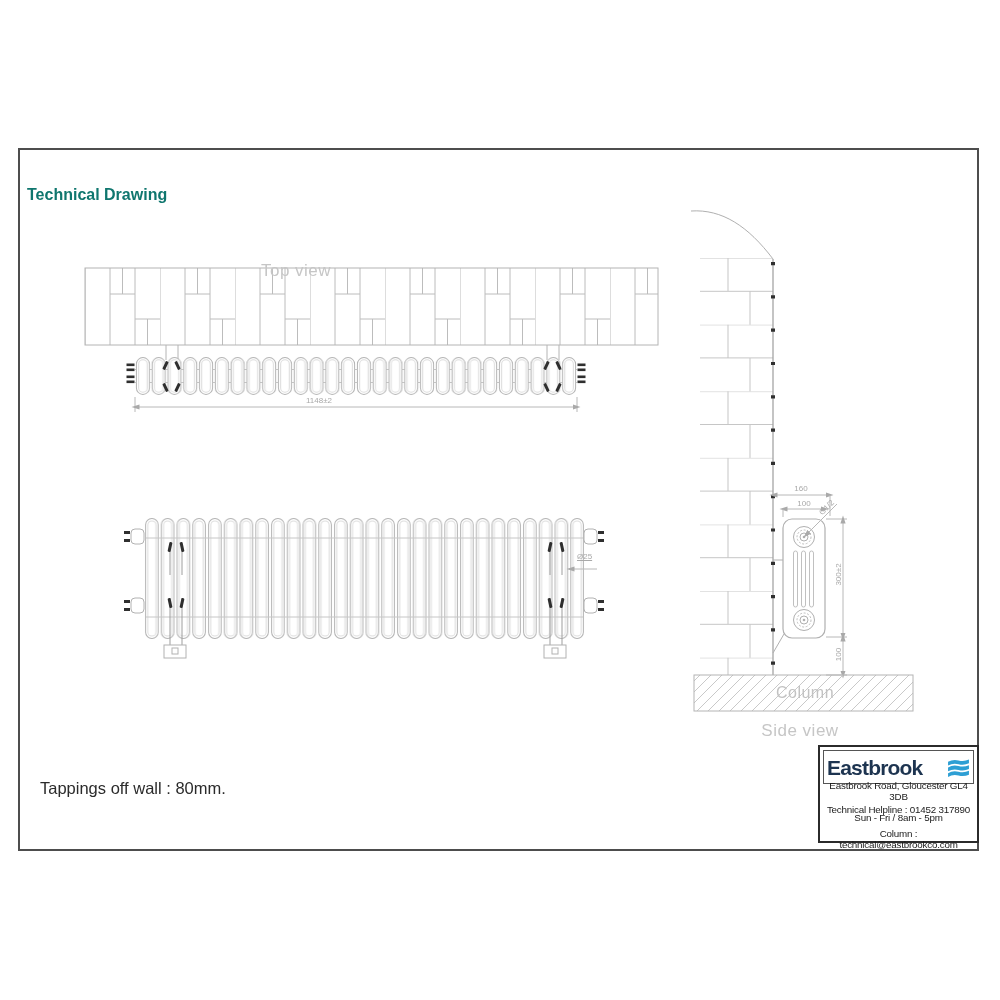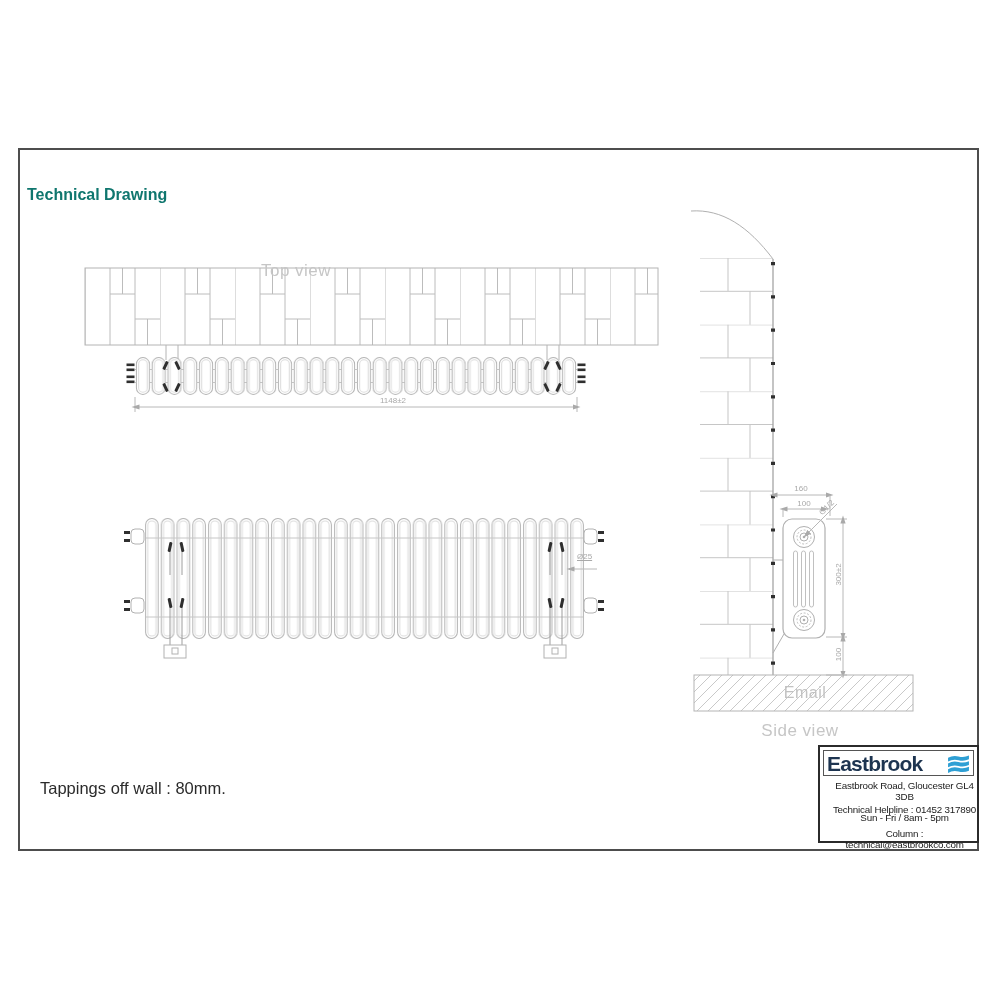--- a/index.html
+++ b/index.html
@@ -8,36 +8,36 @@
   .page-border{position:absolute;left:18px;top:148px;width:961px;height:703px;
                border:2px solid #4d4d4d;box-sizing:border-box;}
   .title{position:absolute;left:27px;top:153px;font-size:25px;font-weight:700;
          color:#1a1a1a;letter-spacing:-0.4px;}
   .subtitle{position:absolute;left:27px;top:186px;font-size:16px;font-weight:700;color:#0f766e;}
   .viewlabel{position:absolute;color:#c6c6c6;font-weight:400;letter-spacing:0.5px;}
   .lbl-top{left:241px;top:237px;width:110px;text-align:center;font-size:17px;margin-top:24px;}
   .lbl-floor{left:760px;top:684px;width:90px;text-align:center;font-size:16px;color:#c2c2c2;}
   .lbl-side{left:745px;top:721px;width:110px;text-align:center;font-size:17px;}
   .dim{position:absolute;font-size:8px;color:#a9a9a9;white-space:nowrap;}
-  .dim-len{left:306px;top:396px;width:100px;text-align:right;}
+  .dim-len{left:306px;top:396px;width:100px;text-align:left;}
   .dim-tube{left:577px;top:552px;text-decoration:underline;}
   .dim-130{left:781px;top:484px;width:40px;text-align:center;}
   .dim-100{left:784px;top:499px;width:40px;text-align:center;}
   .dim-g12{left:818px;top:503px;transform:rotate(-45deg);}
   .dim-h{left:816px;top:570px;width:44px;text-align:center;transform:rotate(-90deg);}
   .dim-fc{left:818px;top:650px;width:40px;text-align:center;transform:rotate(-90deg);}
   .note{position:absolute;left:40px;top:779px;font-size:16.5px;color:#2b2b2b;font-weight:500;}
   .infobox{position:absolute;left:818px;top:745px;width:161px;height:98px;
            border:2px solid #2b2b2b;box-sizing:border-box;background:#fff;}
   .logorow{position:absolute;left:3px;top:3px;width:151px;height:26px;
            border:1px solid #555;box-sizing:border-box;display:flex;align-items:center;
-           justify-content:space-between;padding:8px 3px;}
+           justify-content:space-between;padding:16px 3px;}
   .brand{font-size:21px;font-weight:700;color:#1d3450;letter-spacing:-0.8px;line-height:1;}
   .waves{width:23px;height:19px;display:block;}
-  .inforow{position:absolute;left:6px;width:100%;text-align:center;font-size:9.8px;
+  .inforow{position:absolute;left:0;width:100%;text-align:center;font-size:9.8px;
            color:#1a1a1a;letter-spacing:-0.2px;}
   .r1{top:33px;} .r2{top:49px;margin-top:8px;} .r3{top:65px;} .r4{top:81px;}
   svg.linework{position:absolute;left:0;top:0;}
 </style>
 </head>
 <body>
 
 <div class="sheet">
 
   <div class="page-border"></div>
@@ -209,21 +209,21 @@
         <line x1="826" y1="637" x2="847" y2="637"></line>
         <line x1="843" y1="519" x2="843" y2="637" marker-start="url(#arr)" marker-end="url(#arr)"></line>
         <line x1="843" y1="637" x2="843" y2="675" marker-start="url(#arr)" marker-end="url(#arr)"></line>
         <line x1="826" y1="675" x2="847" y2="675"></line>
       </g>
       <rect x="694" y="675" width="219" height="36" fill="url(#patHatch)" stroke="#b4b4b4"></rect>
     </g>
   </svg>
 
   <div class="viewlabel lbl-top">Top view</div>
-  <div class="viewlabel lbl-floor">Email</div>
+  <div class="viewlabel lbl-floor">Column</div>
   <div class="viewlabel lbl-side">Side view</div>
 
   <div class="dim dim-len">1148±2</div>
   <div class="dim dim-tube">Ø25</div>
   <div class="dim dim-130">160</div>
   <div class="dim dim-100">100</div>
   <div class="dim dim-g12">G1/2</div>
   <div class="dim dim-h">300±2</div>
   <div class="dim dim-fc">100</div>
 

